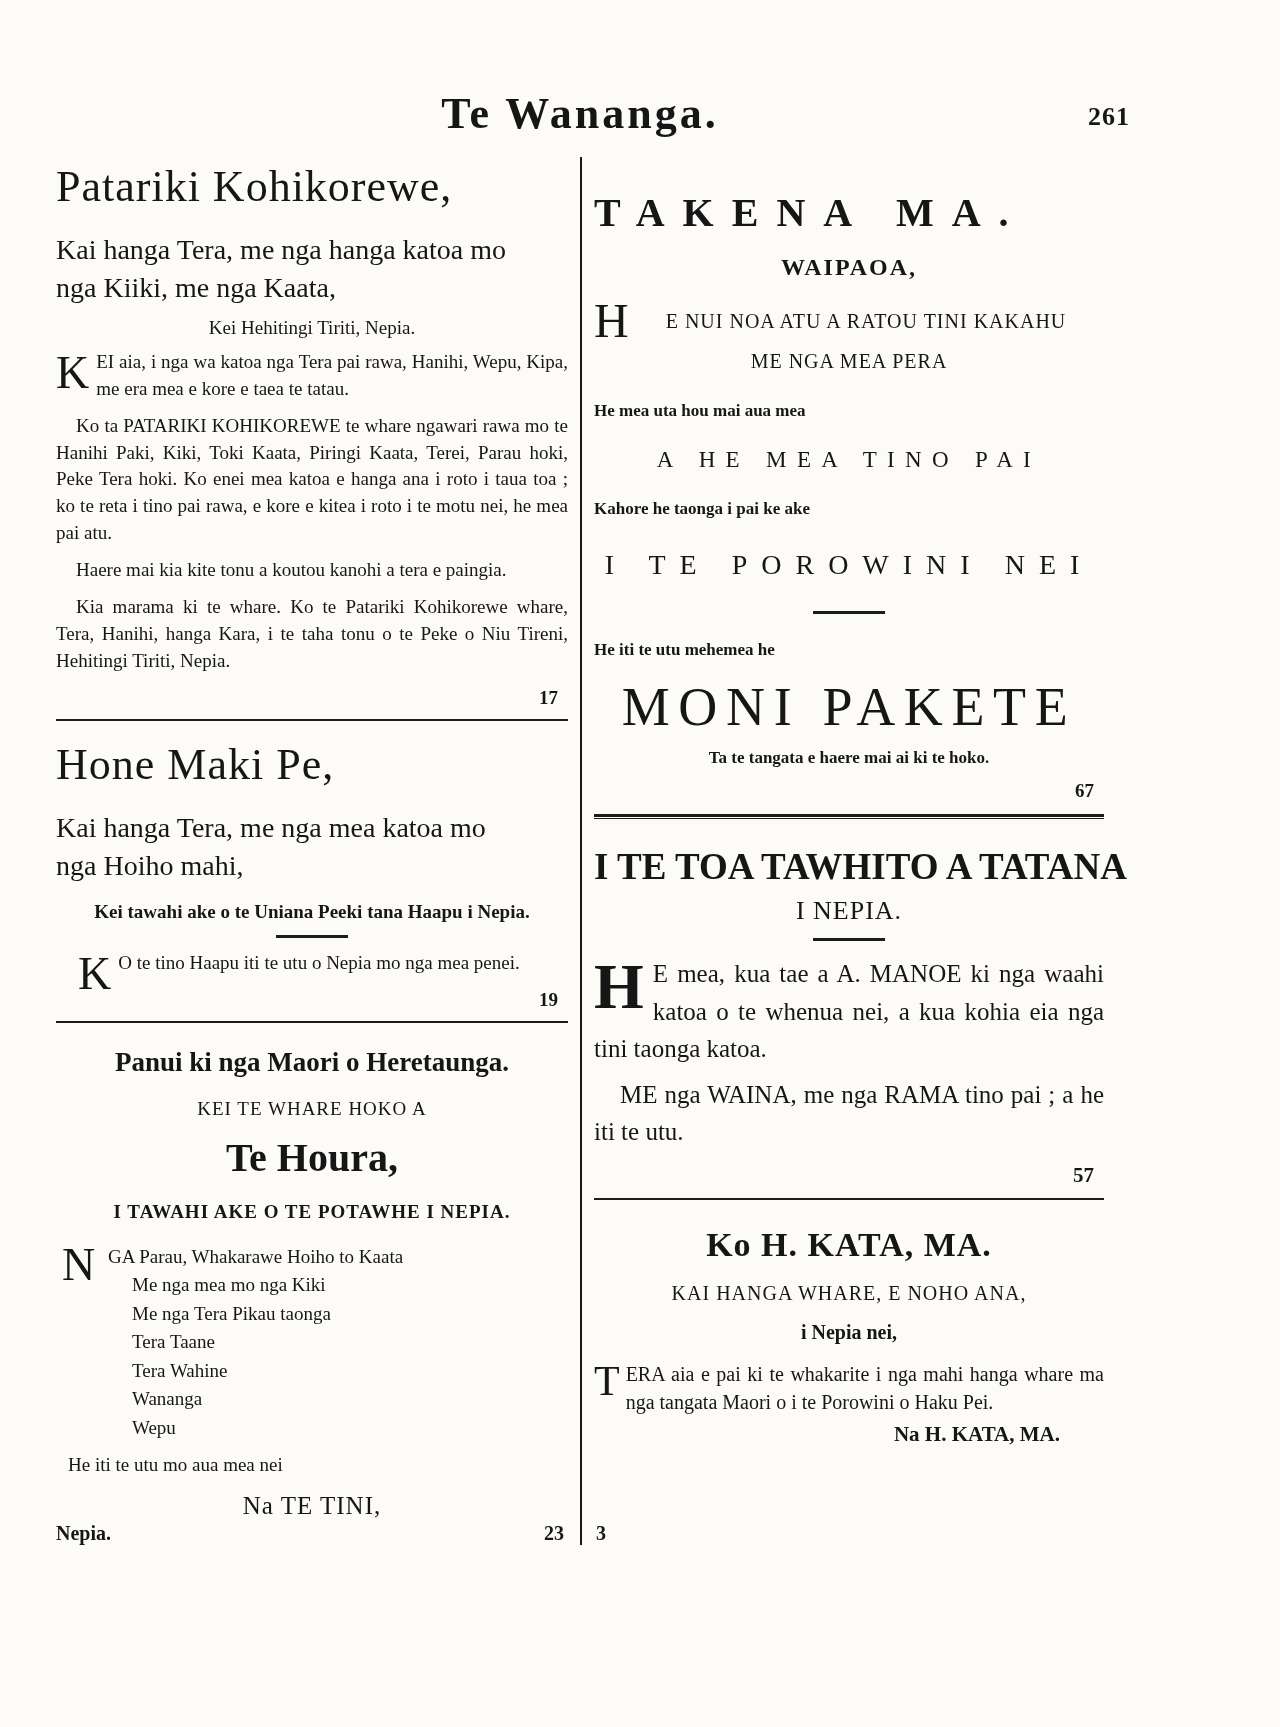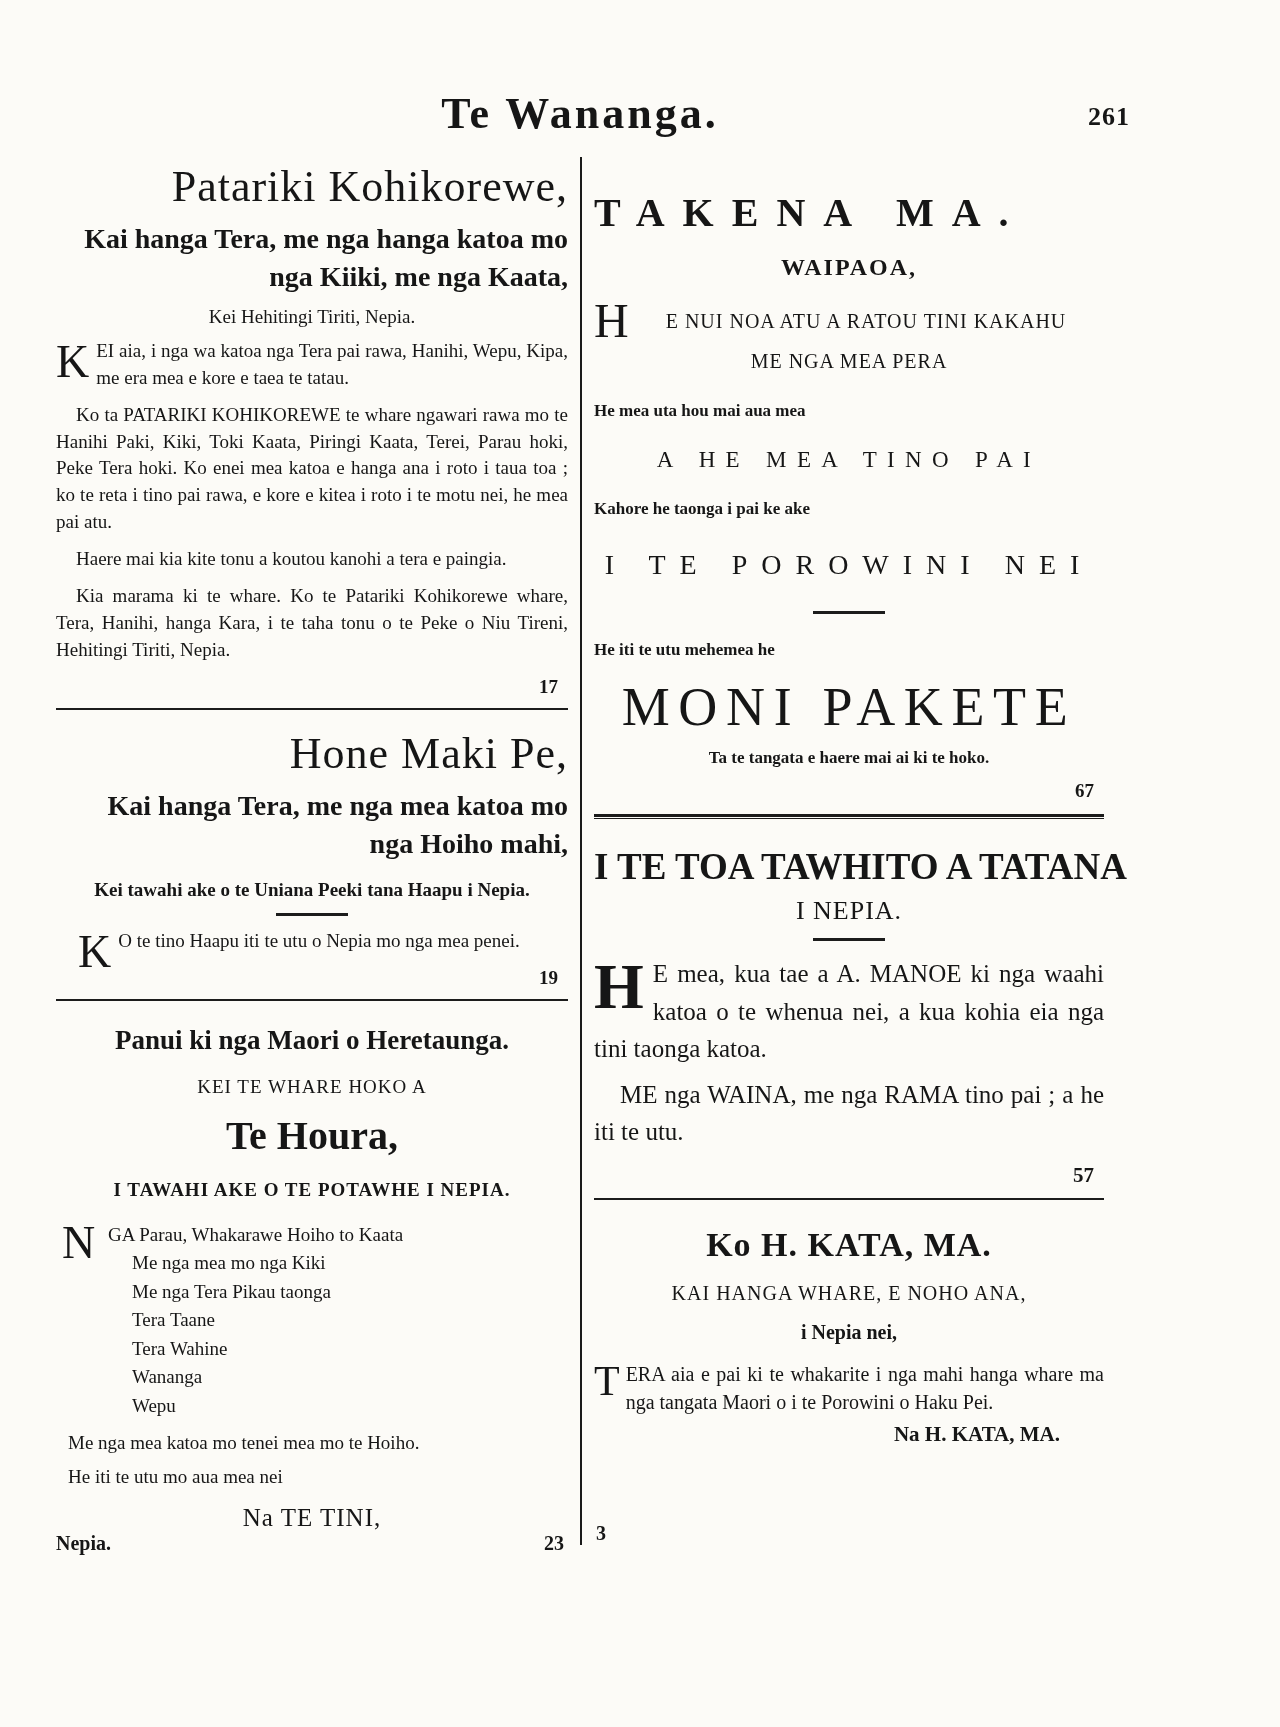--- a/index.html
+++ b/index.html
@@ -36,22 +36,22 @@
   .columns {
     display: flex;
     padding: 0 164px 0 56px;
     align-items: stretch;
   }
   .col { height: 1392px; display: flex; flex-direction: column; }
   .col-left  { width: 512px; }
   .col-right { width: 510px; }
   .divider { width: 2px; background: #1a1a1a; margin: 4px 12px 0 12px; height: 1388px; }
   
-  .ad-title   { font-size: 44px; text-align: right; margin-top: 8px; letter-spacing: 1px; }
-  .ad-sub     { font-size: 28px; text-align: right; line-height: 1.35; margin-top: 8px; font-weight: bold; }
+  .ad-title   { font-size: 44px; text-align: left; margin-top: 8px; letter-spacing: 1px; }
+  .ad-sub     { font-size: 28px; text-align: left; line-height: 1.35; margin-top: 19px; }
   .ad-addr    { font-size: 19px; text-align: center; margin-top: 10px; }
   .body       { font-size: 19px; line-height: 1.42; text-align: justify; margin-top: 10px; }
   .indent     { text-indent: 20px; }
   .ref        { text-align: right; font-size: 19px; font-weight: 700; padding-right: 10px; margin-top: 12px; }
   .rule       { border: none; border-top: 2px solid #1c1c1c; margin: 10px 0; }
   .rule-heavy { border: none; border-top: 3px solid #1c1c1c; border-bottom: 1px solid #1c1c1c; height: 5px; margin: 12px 0; }
   .short-rule { width: 72px; height: 3px; background: #1c1c1c; margin: 12px auto; }
   .dropcap {
     float: left;
     font-size: 46px;
@@ -156,21 +156,20 @@
         <div class="houra-list">
           <span class="houra-n">N</span>
           <div class="houra-line-first">GA Parau, Whakarawe Hoiho to Kaata</div>
           <div class="houra-line">Me nga mea mo nga Kiki</div>
           <div class="houra-line">Me nga Tera Pikau taonga</div>
           <div class="houra-line">Tera Taane</div>
           <div class="houra-line">Tera Wahine</div>
           <div class="houra-line">Wananga</div>
           <div class="houra-line">Wepu</div>
         </div>
-        <div class="houra-note">Me nga mea katoa mo tenei mea mo te Hoiho.</div>
         <div class="houra-note">He iti te utu mo aua mea nei</div>
         <div class="houra-sig">Na TE TINI,</div>
       </section>
 
       <div class="col-footer">
         <span>Nepia.</span>
         <span>23</span>
       </div>
     </div>
 

